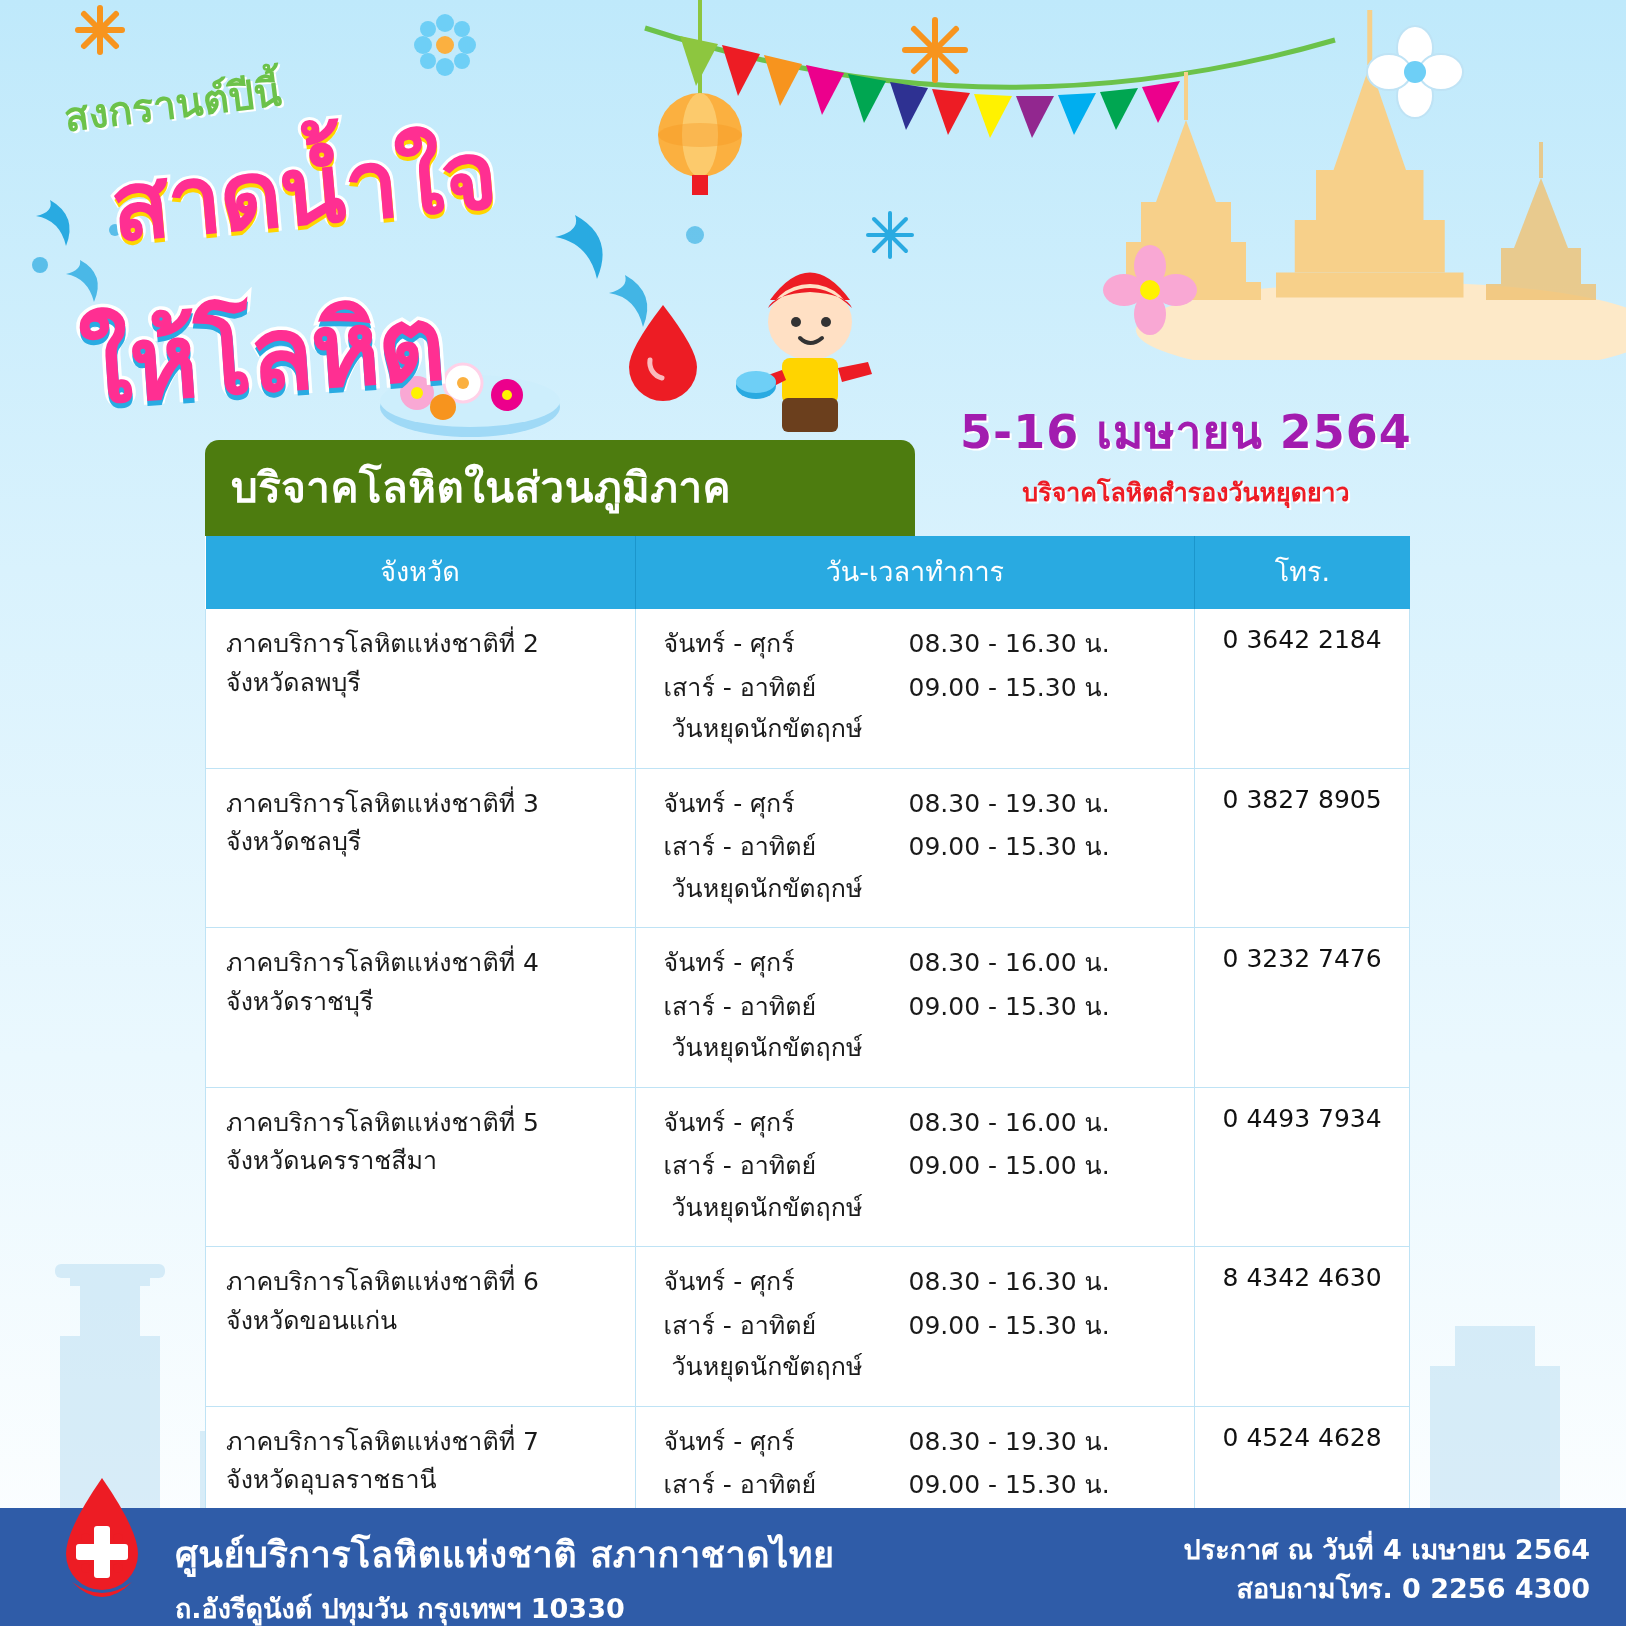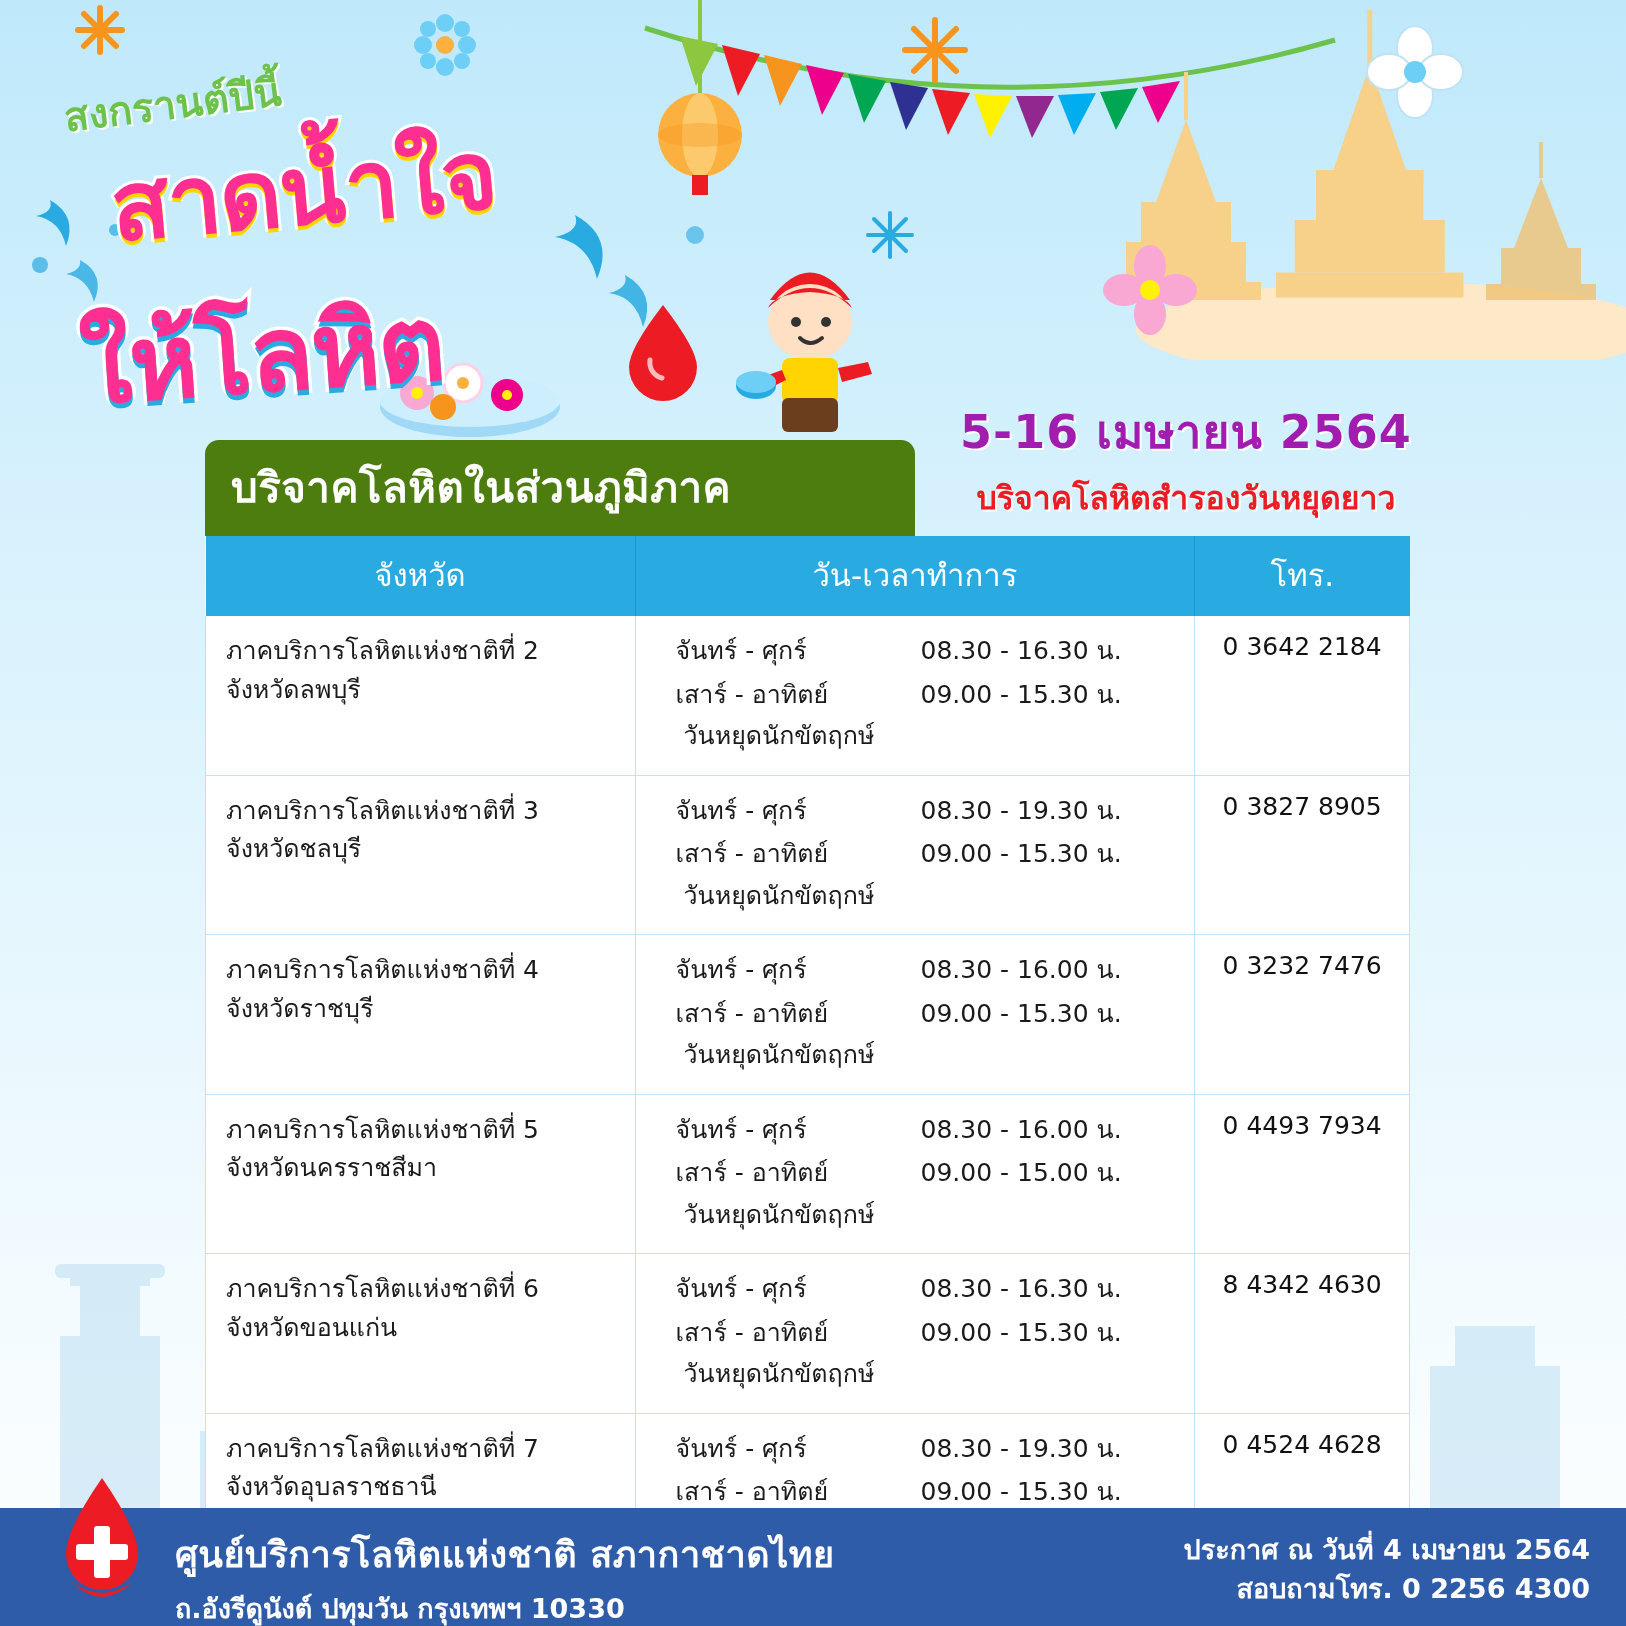--- a/index.html
+++ b/index.html
@@ -58,21 +58,21 @@
   
   .datebox { position:absolute; right:170px; top:395px; width:540px; text-align:center; }
   .date-main {
     font-family:"DejaVu Sans", sans-serif;
     font-size:46px; font-weight:bold; color:#a21caf;
     text-shadow:2px 2px 0 #fff;
     letter-spacing:1px;
   }
   .date-sub {
     font-family:"DejaVu Sans", sans-serif;
-    font-size:32px; font-weight:bold; color:#ed1c24;
+    font-size:25px; font-weight:bold; color:#ed1c24;
     text-shadow:2px 2px 0 #fff;
     margin-top:4px;
   }
 
   
   .panel { position:absolute; left:205px; top:440px; width:1205px; }
 
   .panel-title {
     background:#4d7c0f;
     border-radius:14px 14px 0 0;
@@ -82,40 +82,40 @@
     font-family:"DejaVu Sans", sans-serif;
     font-size:42px; font-weight:bold;
     letter-spacing:.5px;
   }
 
   table { border-collapse:collapse; width:1205px; background:#fff; }
   thead th {
     background:#29aae1; color:#ffffff;
     font-family:"DejaVu Sans", sans-serif;
     font-weight:normal;
-    font-size:31px;
+    font-size:27px;
     padding:14px 0 16px;
     border-right:1px solid #1b96cc;
   }
   thead th:last-child { border-right:none; }
 
   tbody td {
     border-right:1px solid #bfe3f5;
     border-bottom:1px solid #bfe3f5;
     vertical-align:top;
     padding:16px 0 20px;
     font-family:"DejaVu Sans", sans-serif;
     font-size:25px;
     color:#1a1a1a;
     background:#fff;
   }
   tbody tr td:first-child { border-left:1px solid #bfe3f5; }
   tbody tr:last-child td { border-bottom:1px solid #bfe3f5; }
   td.c-prov { width:430px; padding-left:20px; line-height:1.55; }
-  td.c-hours { width:560px; padding-left:12px; }
+  td.c-hours { width:560px; padding-left:0; }
   td.c-tel  { width:215px; text-align:center; color:#111; }
 
   .hours-grid { display:grid; grid-template-columns:245px 1fr; row-gap:6px; padding-left:28px; }
   .hg-day { line-height:1.5; }
   .hg-time { line-height:1.5; }
   .hg-holiday { grid-column:1 / 2; padding-left:8px; line-height:1.5; margin-top:-2px;}
 
   
   .footer {
     position:absolute; left:0; bottom:0; width:1626px; height:118px;

